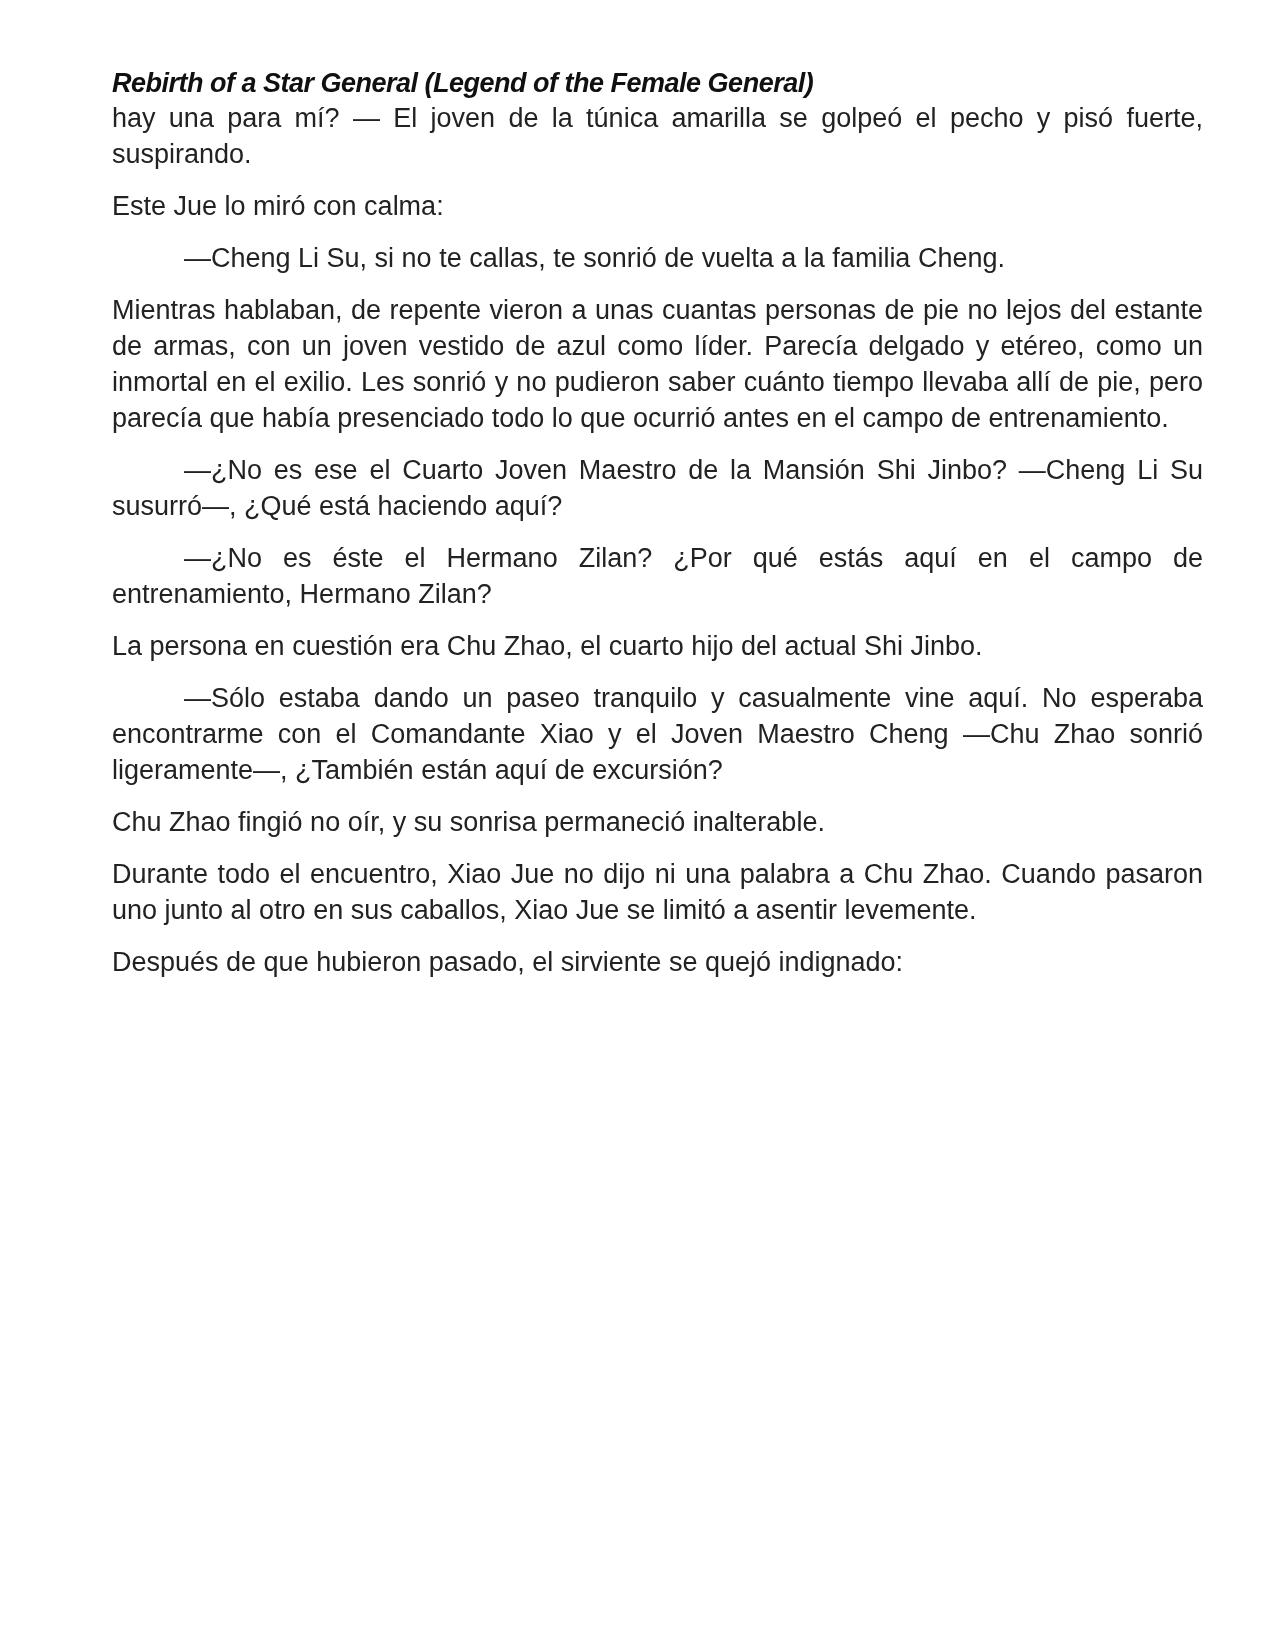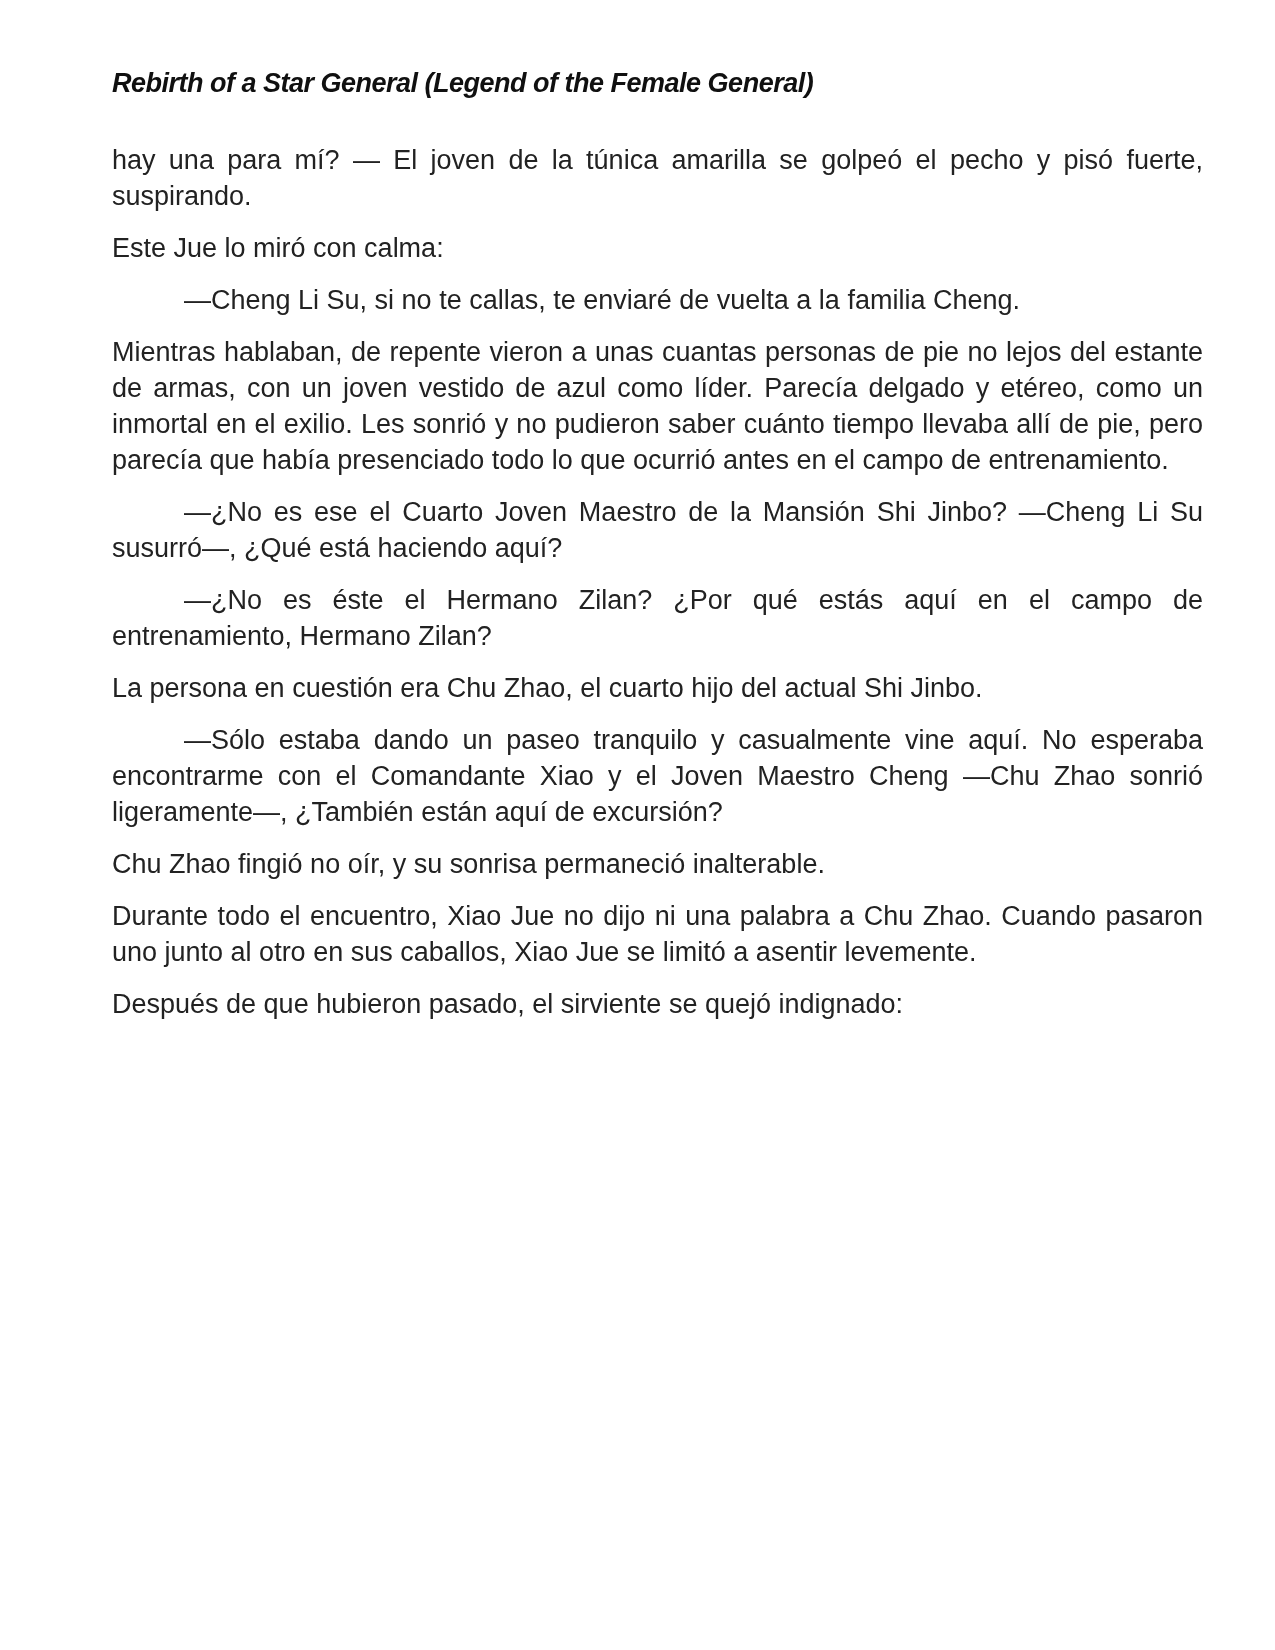--- a/index.html
+++ b/index.html
@@ -21,21 +21,20 @@
   }
   .header-title {
     font-size: 27px;
     line-height: 34px;
     font-weight: bold;
     font-style: italic;
     letter-spacing: -0.5px;
     color: #101010;
   }
   .content {
-    margin-top: 42px;
     font-size: 27px;
     line-height: 36px;
     text-align: justify;
     color: #222222;
   }
   .para {
     margin: 0 0 16px 0;
   }
   .para.indent {
     text-indent: 72px;
@@ -65,21 +64,21 @@
 </head>
 <body>
 
 <div class="page">
 
   <div class="header-title">Rebirth of a Star General (Legend of the Female General)</div>
 
   <div class="content">
       <p class="para">hay una para mí? — El joven de la túnica amarilla se golpeó el pecho y pisó fuerte, suspirando.</p>
       <p class="para">Este Jue lo miró con calma:</p>
-      <p class="para indent">—Cheng Li Su, si no te callas, te enviaré de vuelta a la familia Cheng.</p>
+      <p class="para indent">—Cheng Li Su, si no te callas, te sonrió de vuelta a la familia Cheng.</p>
       <p class="para">Mientras hablaban, de repente vieron a unas cuantas personas de pie no lejos del estante de armas, con un joven vestido de azul como líder. Parecía delgado y etéreo, como un inmortal en el exilio. Les sonrió y no pudieron saber cuánto tiempo llevaba allí de pie, pero parecía que había presenciado todo lo que ocurrió antes en el campo de entrenamiento.</p>
       <p class="para indent">—¿No es ese el Cuarto Joven Maestro de la Mansión Shi Jinbo? —Cheng Li Su susurró—, ¿Qué está haciendo aquí?</p>
       <p class="para indent">—¿No es éste el Hermano Zilan? ¿Por qué estás aquí en el campo de entrenamiento, Hermano Zilan?</p>
       <p class="para">La persona en cuestión era Chu Zhao, el cuarto hijo del actual Shi Jinbo.</p>
       <p class="para indent">—Sólo estaba dando un paseo tranquilo y casualmente vine aquí. No esperaba encontrarme con el Comandante Xiao y el Joven Maestro Cheng —Chu Zhao sonrió ligeramente—, ¿También están aquí de excursión?</p>
       <p class="para">Chu Zhao fingió no oír, y su sonrisa permaneció inalterable.</p>
       <p class="para">Durante todo el encuentro, Xiao Jue no dijo ni una palabra a Chu Zhao. Cuando pasaron uno junto al otro en sus caballos, Xiao Jue se limitó a asentir levemente.</p>
       <p class="para">Después de que hubieron pasado, el sirviente se quejó indignado:</p>
     </div>
 

